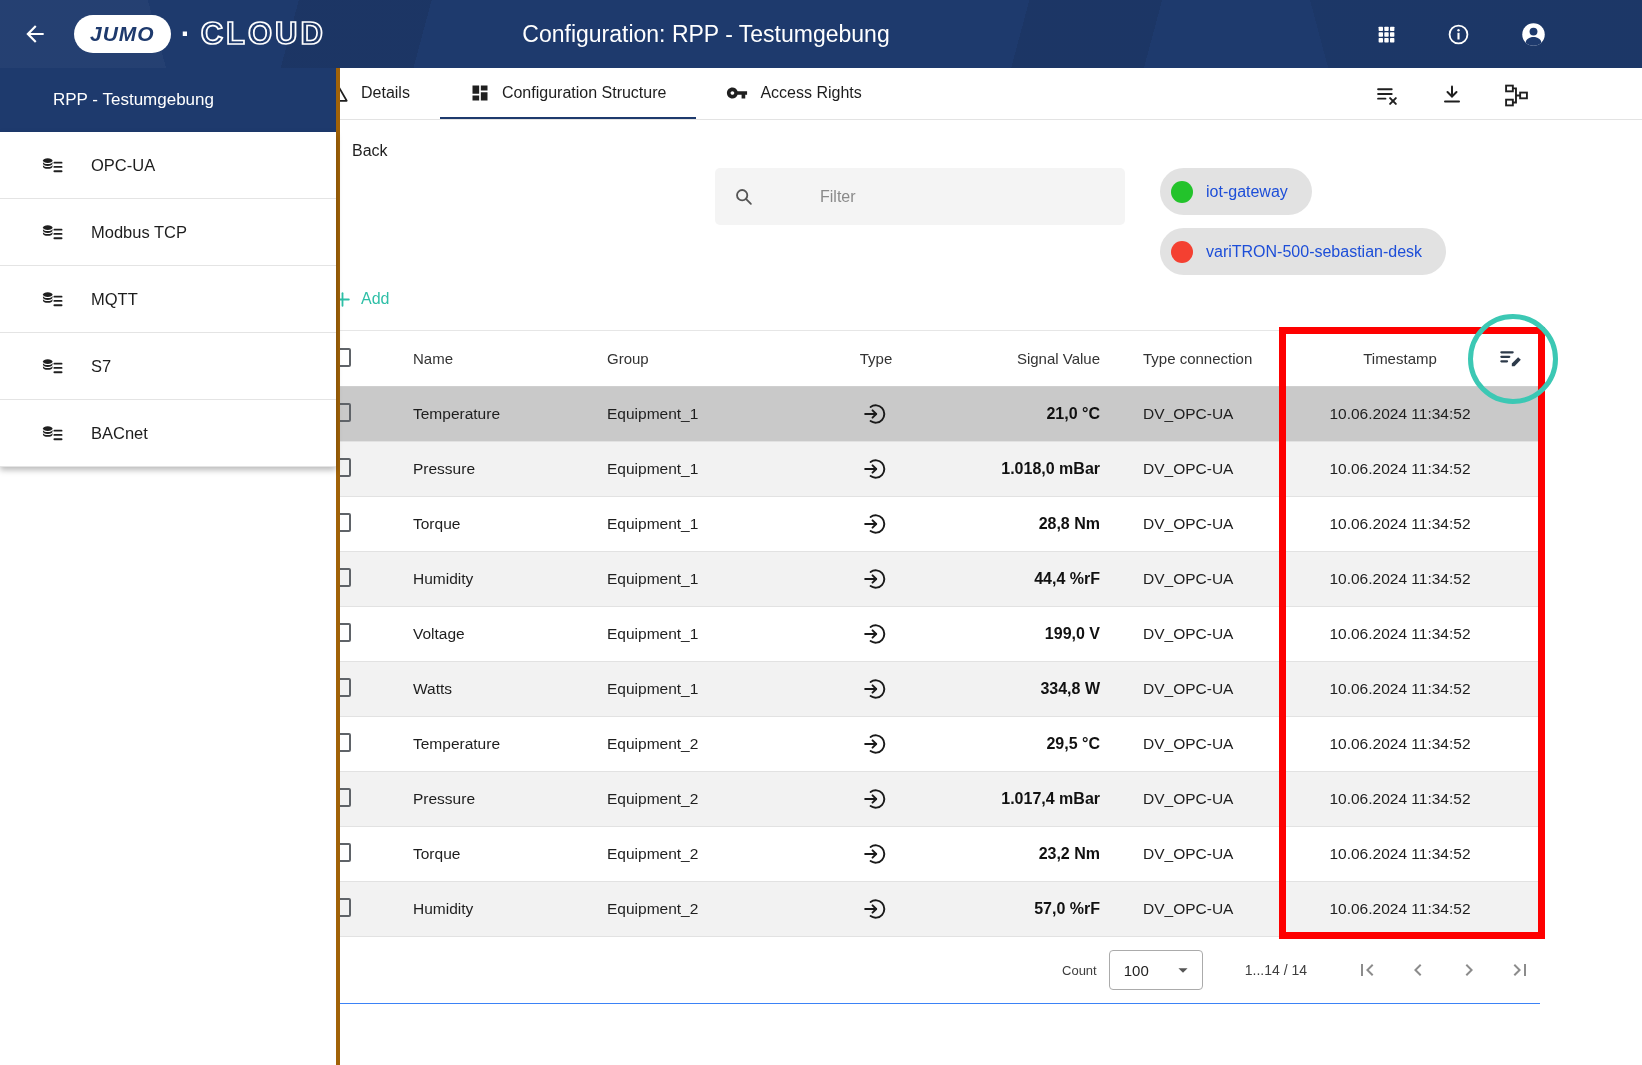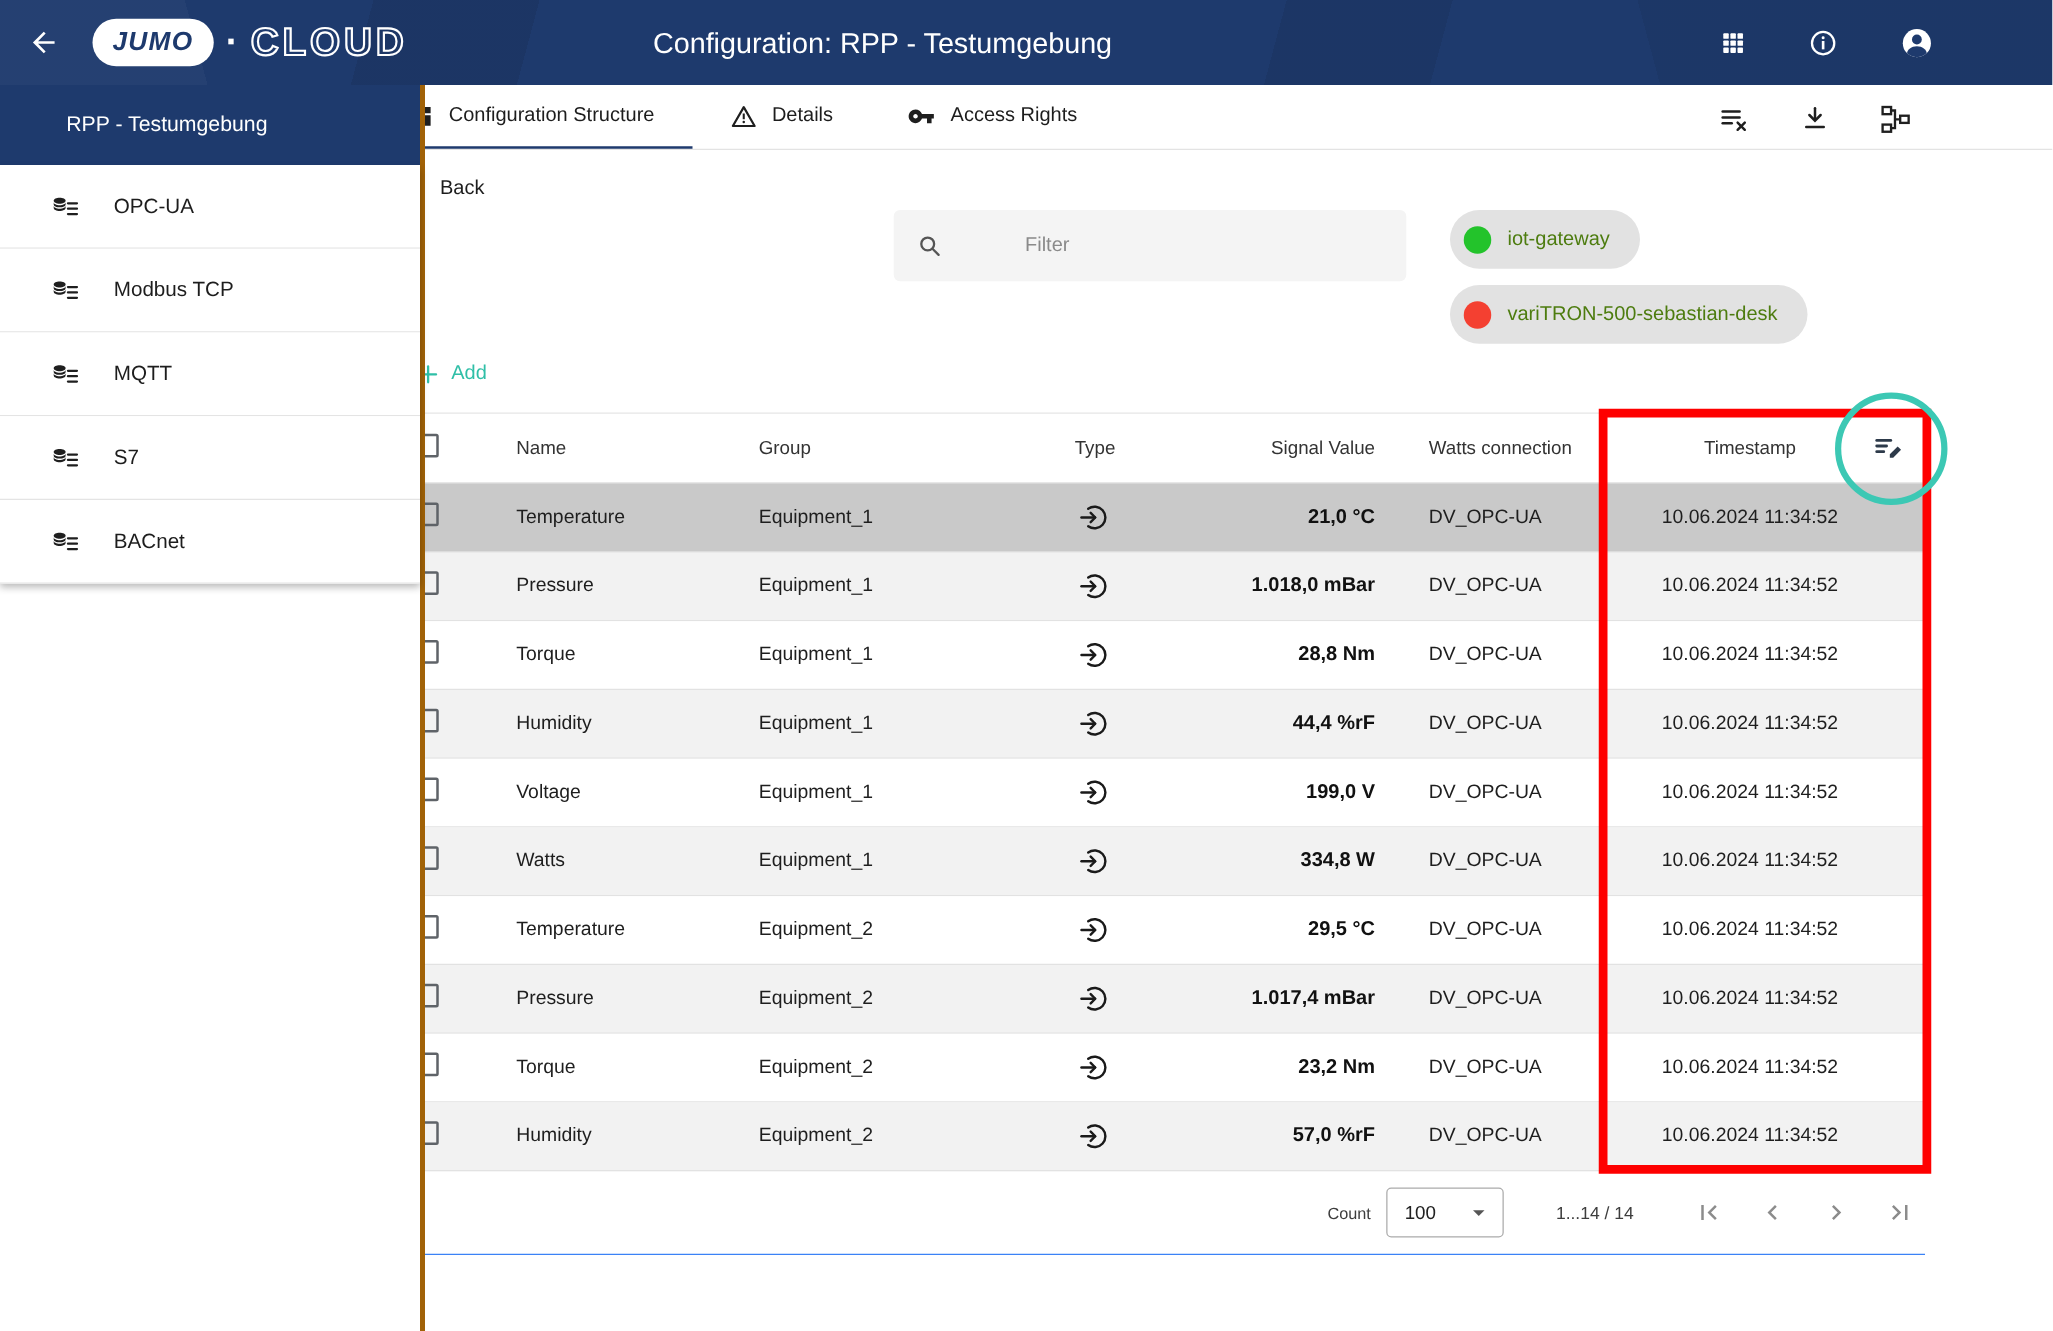--- a/index.html
+++ b/index.html
@@ -64,21 +64,21 @@
   .back-row { position: absolute; top: 72px; left: 35px; display: flex; align-items: center; gap: 12px; font-size: 16px; color: #1d1d1d; cursor: pointer; }
 
   .filter-field {
     position: absolute; top: 100px; left: 432px; width: 410px; height: 57px;
     background: #f4f4f4; border-radius: 5px; display: flex; align-items: center; padding: 0 18px; gap: 16px;
   }
   .filter-field input { border: none; background: transparent; outline: none; font-size: 16px; flex: 1; color: #333; font-family: inherit; margin-left: 47px; }
   .filter-field input::placeholder { color: #8a8a8a; }
 
   .chips { position: absolute; left: 877px; top: 100px; display: flex; flex-direction: column; gap: 13px; align-items: flex-start; }
-  .chip { display: flex; align-items: center; gap: 13px; background: #e2e2e2; border-radius: 24px; height: 47px; padding: 0 24px 0 11px; font-size: 16px; color: #4d7c0f; cursor: pointer; }
+  .chip { display: flex; align-items: center; gap: 13px; background: #e2e2e2; border-radius: 24px; height: 47px; padding: 0 24px 0 11px; font-size: 16px; color: #1d4ed8; cursor: pointer; }
   .chip-dot { width: 22px; height: 22px; border-radius: 50%; }
 
   .add-btn { position: absolute; left: 50px; top: 222px; display: flex; gap: 9px; color: #2fbfa7; font-size: 16px; cursor: pointer; }
 
   
   .table { position: absolute; left: 32px; top: 262px; width: 1225px; }
   .thead, .trow {
     display: grid; grid-template-columns: 98px 194px 210px 118px 175px 195px 178px 1fr;
     align-items: center;
   }
@@ -259,37 +259,37 @@
       </svg>
     </span>
     <span>BACnet</span>
   </div>
     </div>
 </div>
 
 <div class="main">
 
   <div class="tabs">
-    <div class="tab active">
-      <span class="icn">
-        <svg width="20" height="20" viewBox="0 0 24 24" fill="#1f1f1f">
-            <path d="M3 13h8V3H3v10zm0 8h8v-6H3v6zm10 0h8V11h-8v10zm0-18v6h8V3h-8z"></path>
-          </svg>
-      </span>
-      <span>Configuration Structure</span>
-    </div>
     <div class="tab">
       <span class="icn">
         <svg width="22" height="22" viewBox="0 0 24 24">
             <path d="M12 4 21.5 20.5 H2.5 Z" fill="none" stroke="#1f1f1f" stroke-width="1.9" stroke-linejoin="round"></path>
             <rect x="11.1" y="9.6" width="1.8" height="5" fill="#1f1f1f"></rect>
             <circle cx="12" cy="17" r="1.1" fill="#1f1f1f"></circle>
           </svg>
       </span>
       <span>Details</span>
+    </div>
+    <div class="tab active">
+      <span class="icn">
+        <svg width="20" height="20" viewBox="0 0 24 24" fill="#1f1f1f">
+            <path d="M3 13h8V3H3v10zm0 8h8v-6H3v6zm10 0h8V11h-8v10zm0-18v6h8V3h-8z"></path>
+          </svg>
+      </span>
+      <span>Configuration Structure</span>
     </div>
     <div class="tab">
       <span class="icn">
         <svg width="22" height="22" viewBox="0 0 24 24" fill="#1f1f1f">
             <path d="M12.65 10C11.83 7.67 9.61 6 7 6c-3.31 0-6 2.69-6 6s2.69 6 6 6c2.61 0 4.83-1.67 5.65-4H17v4h4v-4h2v-4H12.65zM7 14c-1.1 0-2-.9-2-2s.9-2 2-2 2 .9 2 2-.9 2-2 2z"></path>
           </svg>
       </span>
       <span>Access Rights</span>
     </div>
   </div>
@@ -361,21 +361,21 @@
     <span>Add</span>
   </div>
 
   <div class="table">
     <div class="thead">
       <div class="c-check"><span class="checkbox"></span></div>
       <div class="c-name">Name</div>
       <div class="c-group">Group</div>
       <div class="c-type">Type</div>
       <div class="c-signal">Signal Value</div>
-      <div class="c-conn">Watts connection</div>
+      <div class="c-conn">Type connection</div>
       <div class="c-time">Timestamp</div>
       <div class="c-edit">
         <span class="edit-icn">
           <svg width="27" height="27" viewBox="0 0 24 24">
             <g stroke="#2d3a4a" stroke-width="2" stroke-linecap="round">
                 <line x1="3" y1="6.5" x2="13" y2="6.5"></line>
                 <line x1="3" y1="10.5" x2="10" y2="10.5"></line>
                 <line x1="3" y1="14.5" x2="8" y2="14.5"></line>
               </g>
             <path d="M12.3 16.4 17.9 10.8l2.4 2.4-5.6 5.6H12.3v-2.4z" fill="#2d3a4a"></path>

